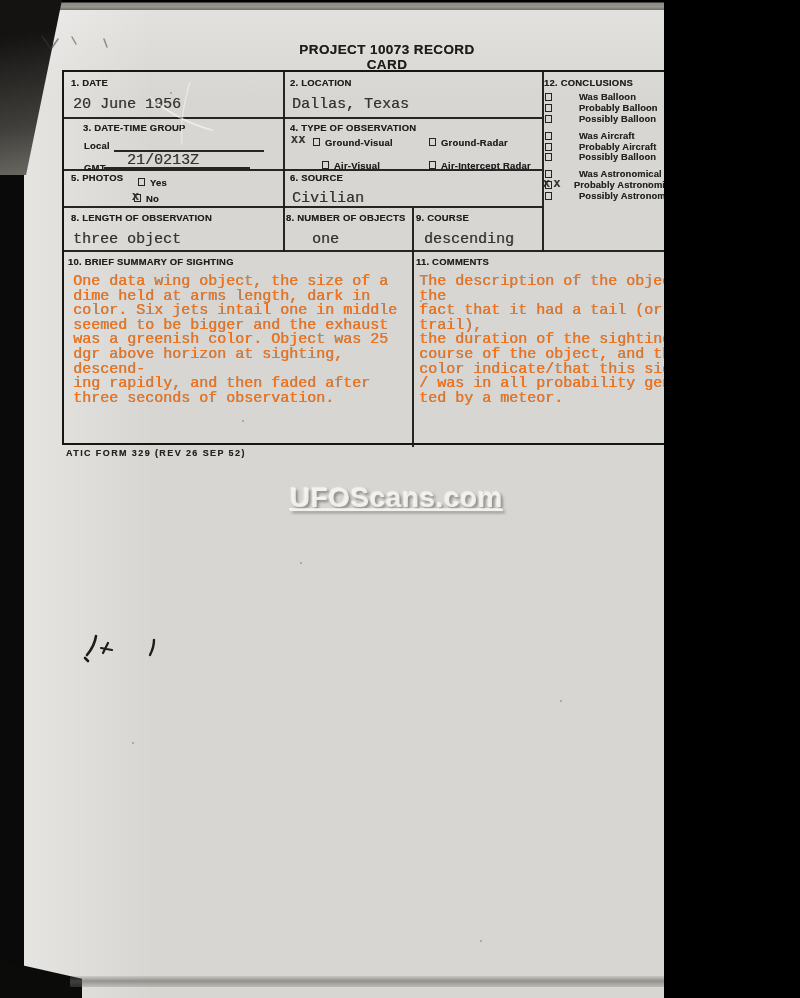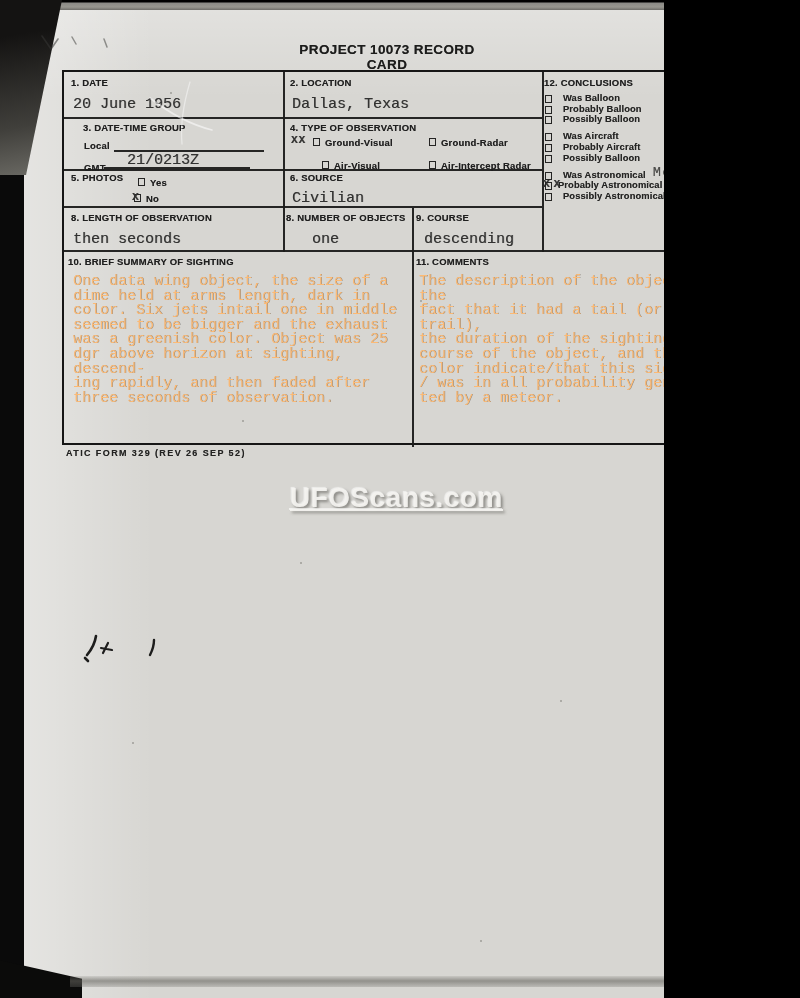--- a/index.html
+++ b/index.html
@@ -29,37 +29,37 @@
   
   .card{position:absolute;left:62px;top:70px;width:660px;height:375px;
     border:2px solid #161616;box-sizing:border-box;}
   .vl,.hl{position:absolute;background:#1b1b1a;opacity:.95;}
   .vl{width:2px;} .hl{height:2px;}
   
   .flabel{position:absolute;font:bold 9.5px/11px "Liberation Sans",sans-serif;color:#1f1f1f;
     letter-spacing:.2px;text-shadow:0 0 .5px rgba(25,25,25,.55);white-space:nowrap;}
   .typed{position:absolute;font:15px/15px "Liberation Mono",monospace;color:#323231;
     text-shadow:.4px .4px .6px rgba(45,45,45,.5);white-space:nowrap;}
-  .body-text{position:absolute;font:15px/14.6px "Liberation Mono",monospace;color:#fdba74;
+  .body-text{position:absolute;font:15px/14.6px "Liberation Mono",monospace;color:#f97316;
     text-shadow:.4px .4px .6px rgba(45,45,45,.5);white-space:pre-line;overflow:visible;}
   .cbx{position:absolute;width:7px;height:8px;border:1.6px solid #242423;box-sizing:border-box;background:transparent;}
   .uline{display:inline-block;border-bottom:2px solid #262625;height:14px;vertical-align:baseline;}
   .title{position:absolute;left:277px;top:42px;width:220px;text-align:center;
     font:bold 13.5px/15px "Liberation Sans",sans-serif;color:#1c1c1b;letter-spacing:.4px;
     text-shadow:0 0 .6px rgba(20,20,20,.6);}
   .footer{position:absolute;left:66px;top:448px;font:bold 9px/11px "Liberation Sans",sans-serif;
     color:#232322;letter-spacing:1.4px;text-shadow:0 0 .5px rgba(30,30,30,.5);}
   .watermark{position:absolute;left:290px;top:482px;
     font:bold 28px/32px "Liberation Sans",sans-serif;letter-spacing:.5px;
     color:rgba(245,244,241,.92);
     text-shadow:2px 2px 3px rgba(122,121,116,.85),-1px -1px 1px rgba(255,255,255,.65);text-decoration:underline;}
   
   .conclusions-list{position:absolute;left:481px;top:20px;width:178px;}
   .cgroup{margin-bottom:6px;}
-  .citem{position:relative;display:flex;align-items:flex-end;height:10.8px;}
+  .citem{position:relative;display:flex;align-items:center;height:10.8px;gap:16px;}
   .citem .cbx{position:relative;flex:0 0 7px;margin-right:11px;}
   .clabel{font:bold 9.4px/10px "Liberation Sans",sans-serif;color:#242423;letter-spacing:.1px;
     text-shadow:0 0 .5px rgba(30,30,30,.5);white-space:nowrap;}
   .cannot{font:13.5px/13px "Liberation Mono",monospace;color:#4c4c4a;margin-left:7px;
     position:relative;top:-1px;letter-spacing:1.5px;text-shadow:.4px .4px .5px rgba(60,60,58,.5);}
   .cmark{position:absolute;left:-2px;top:-2px;font:bold 11px/12px "Liberation Mono",monospace;
     color:#343433;letter-spacing:4px;text-shadow:.4px .4px .5px rgba(50,50,50,.6);}
   .obs-mark{position:absolute;font:bold 11px/12px "Liberation Mono",monospace;color:#343433;
     letter-spacing:1px;text-shadow:.4px .4px .5px rgba(50,50,50,.6);}
   .other-line{display:inline-block;width:86px;border-bottom:1.6px solid #2a2a29;height:8px;margin-left:3px;}
@@ -130,21 +130,21 @@
     <span class="cbx" style="left:74px;top:106px"></span>
     <span class="flabel" style="left:86px;top:105px">Yes</span>
     <span class="cbx" style="left:70px;top:122px"></span>
     <span class="obs-mark" style="left:68px;top:119px">X</span>
     <span class="flabel" style="left:82px;top:121px">No</span>
 
     <span class="flabel" style="left:226px;top:100px">6. SOURCE</span>
     <span class="typed" style="left:228px;top:119px">Civilian</span>
 
     <span class="flabel" style="left:7px;top:140px">8. LENGTH OF OBSERVATION</span>
-    <span class="typed" style="left:9px;top:160px">then seconds</span>
+    <span class="typed" style="left:9px;top:160px">three object</span>
     <span class="flabel" style="left:222px;top:140px">8. NUMBER OF OBJECTS</span>
     <span class="typed" style="left:248px;top:160px">one</span>
     <span class="flabel" style="left:352px;top:140px">9. COURSE</span>
     <span class="typed" style="left:360px;top:160px">descending</span>
 
     <span class="flabel" style="left:4px;top:184px">10. BRIEF SUMMARY OF SIGHTING</span>
     <div class="body-text" style="left:9px;top:203px;width:346px">One data wing object, the size of a
 dime held at arms length, dark in
 color. Six jets intail one in middle
 seemed to be bigger and the exhaust

